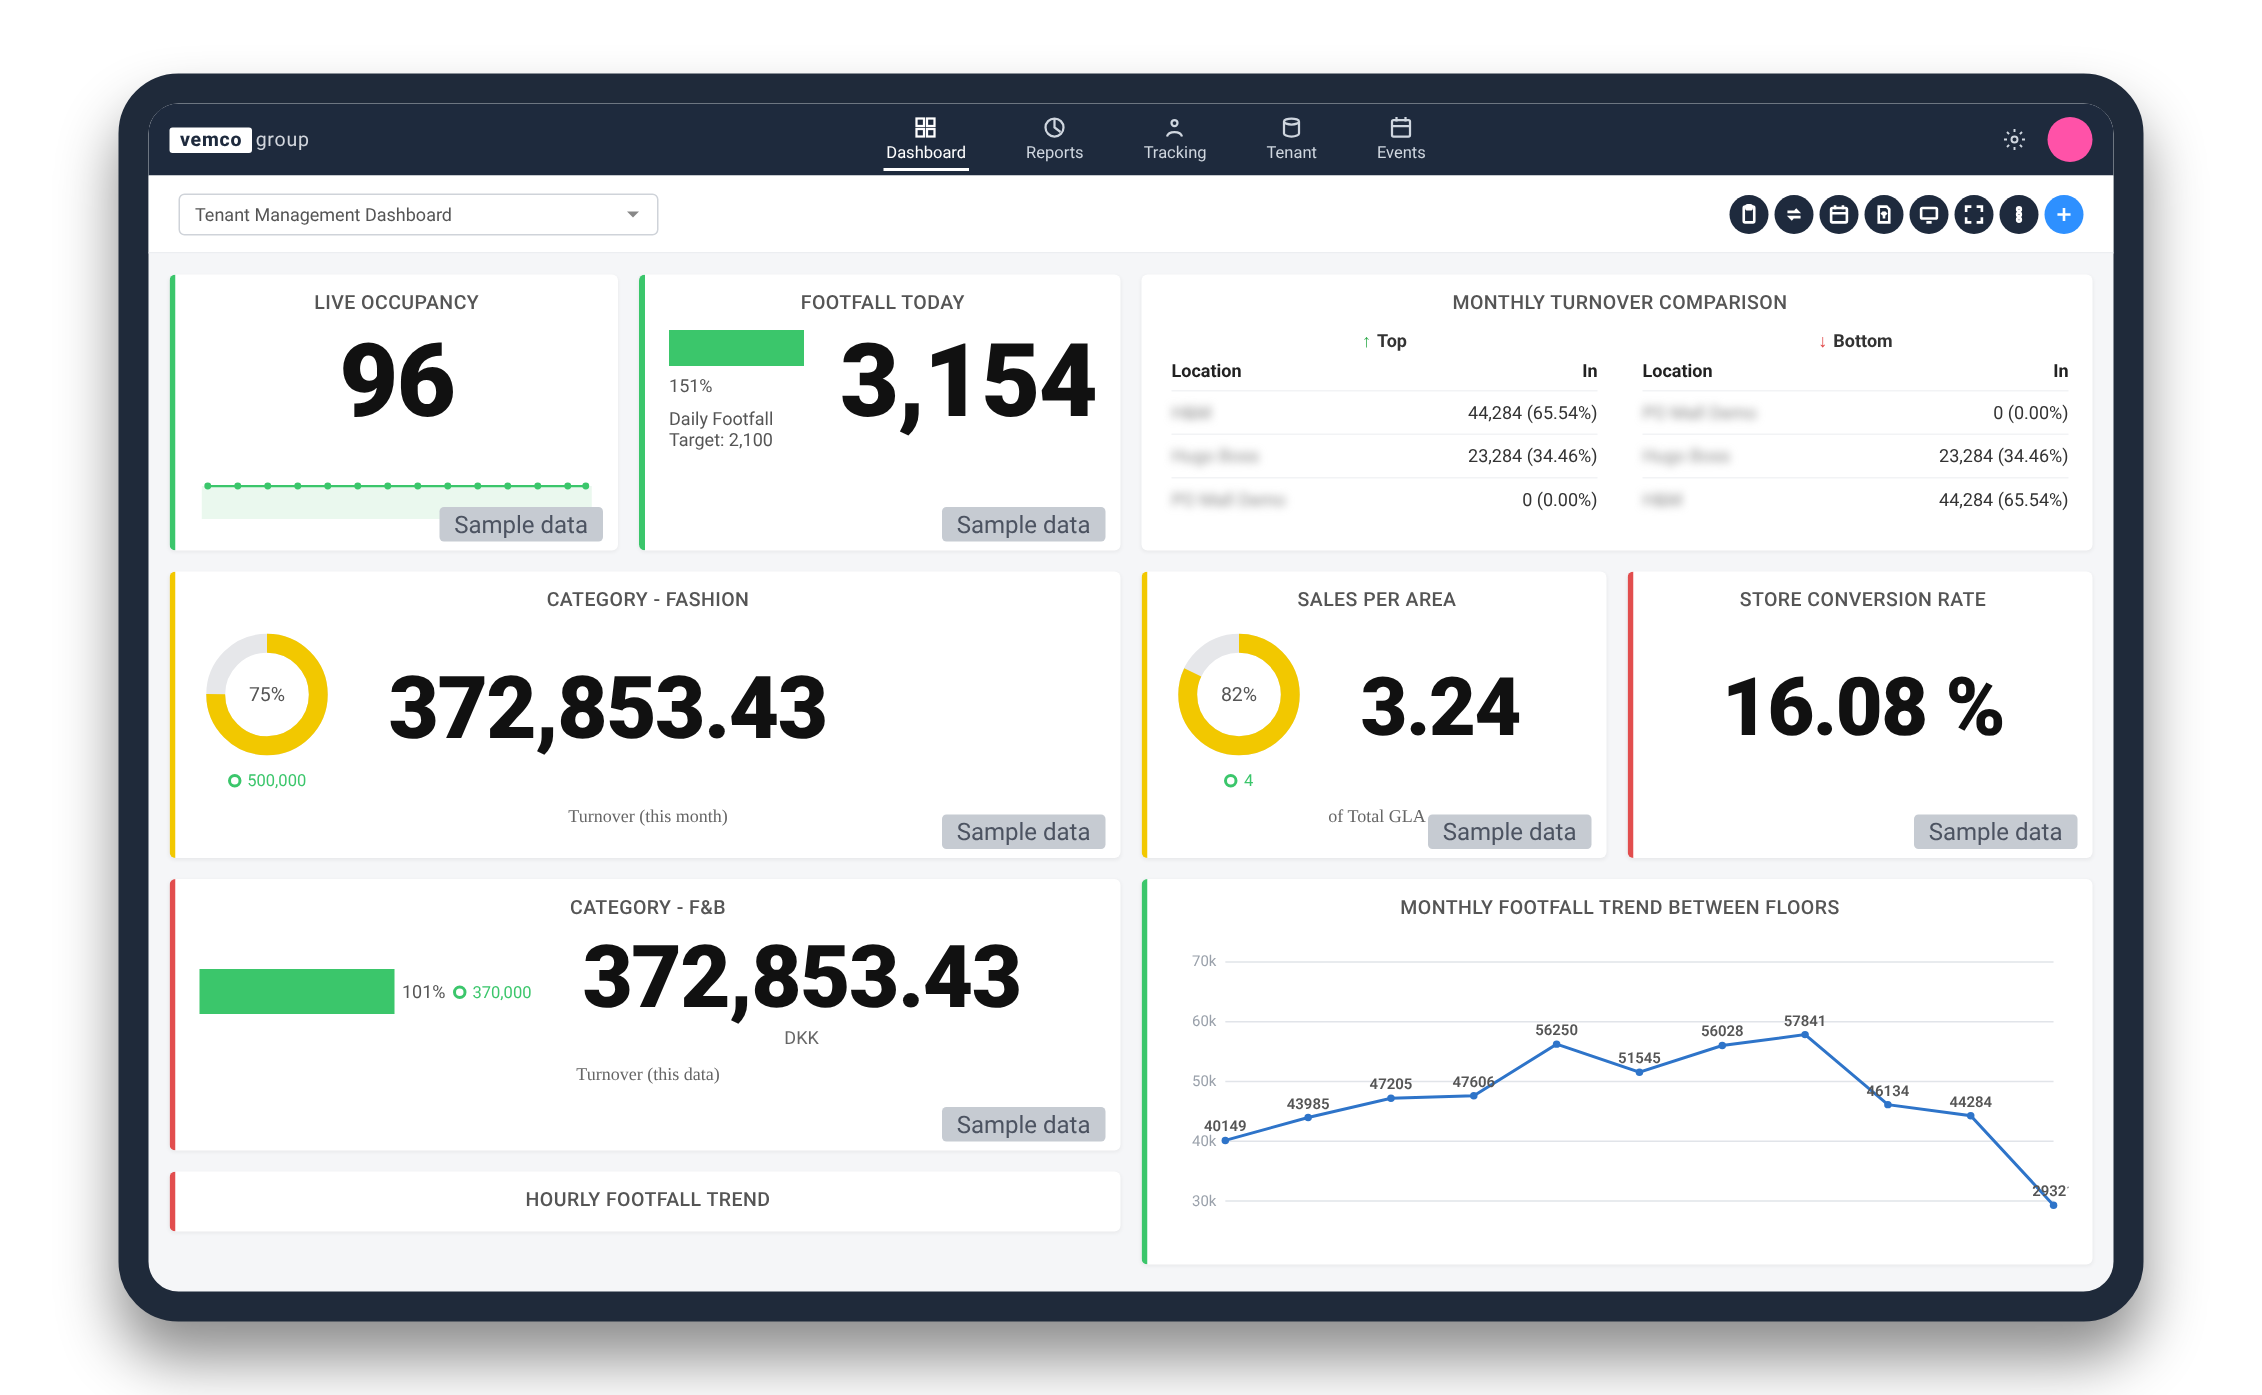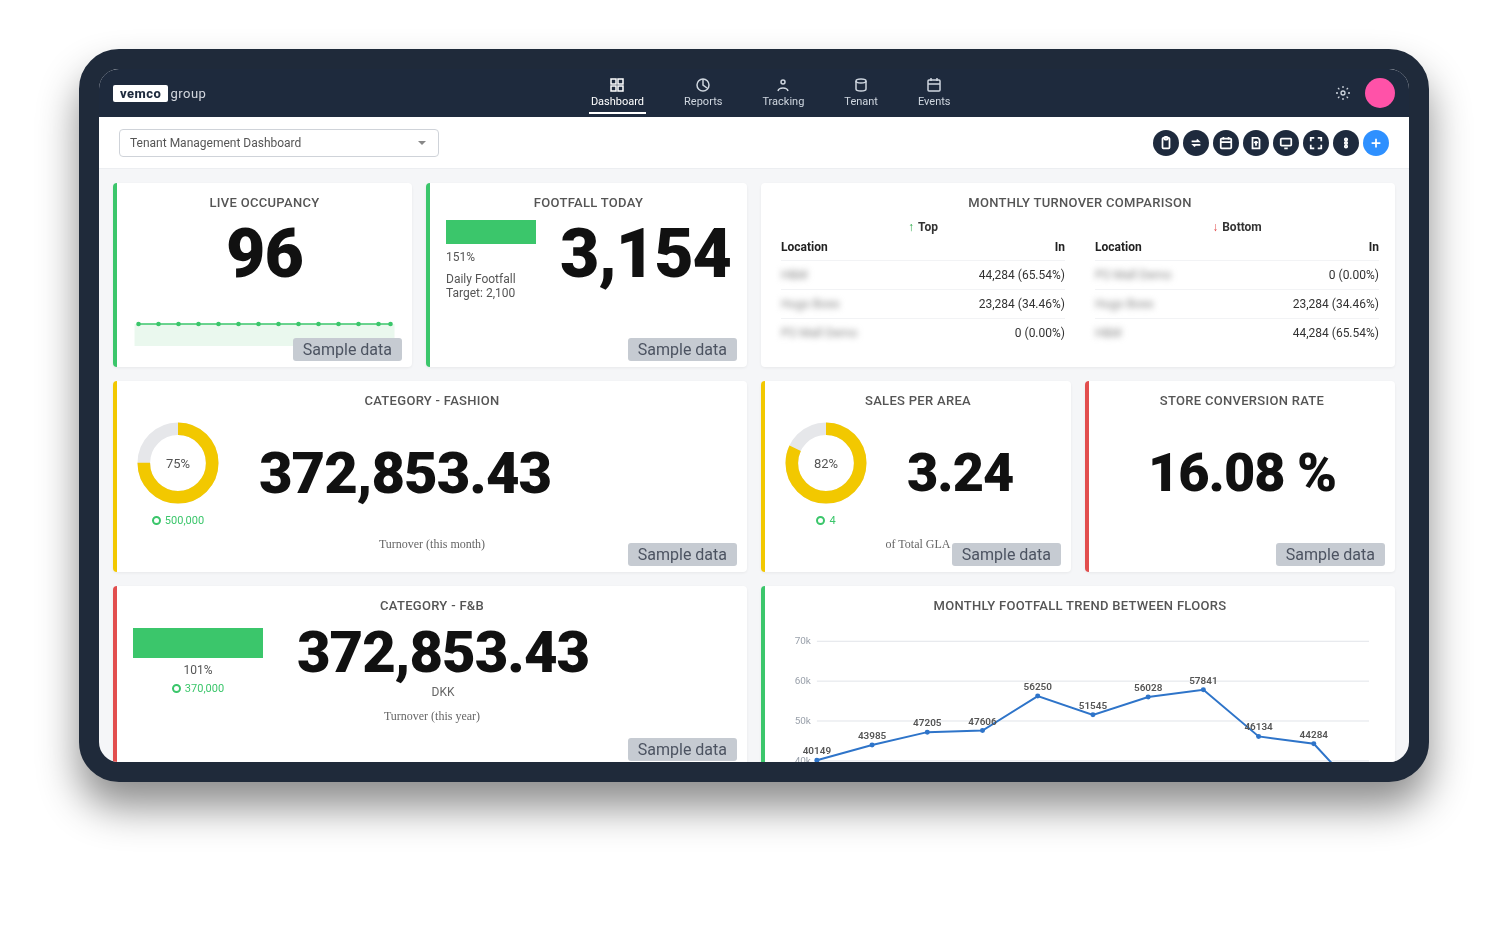--- a/index.html
+++ b/index.html
@@ -4,21 +4,21 @@
 <style>
   * { box-sizing: border-box; margin: 0; padding: 0; }
   html, body { height: 100%; }
   body {
     font-family: -apple-system, BlinkMacSystemFont, "Segoe UI", Roboto, Arial, sans-serif;
     background: #fff;
     color: #333;
   }
   
   .device {
-    width: 1350px; height: 733px;
+    width: 1350px; height: 832px;
     margin: 49px auto;
     border: 20px solid #1f2a3a;
     border-radius: 40px;
     overflow: hidden;
     box-shadow: 0 25px 40px rgba(0,0,0,.45);
     background: #f5f6f8;
     position: relative;
   }
   
   .topbar {
@@ -87,21 +87,21 @@
   .donut .pct { position:absolute; inset:0; display:flex; align-items:center; justify-content:center; font-size:13px; color:#555; }
   .below-donut { font-size:11px; color:#3bc66b; display:flex; align-items:center; gap:4px; justify-content:center; }
   .below-donut .ring { width:9px; height:9px; border:2px solid #3bc66b; border-radius:50%; }
   .caption { font-size:12px; color:#666; text-align:center; margin-top:10px;font-family:Liberation Serif, serif; }
 
   
   .row2b { display:grid; grid-template-columns:1fr 1fr; gap:14px; }
 
   
   .bar-body { display:flex; gap:34px; align-items:center; }
-  .bar-body .barcol { display:flex; flex-direction:column; align-items:center; gap:5px; font-size:12px; color:#555; }
+  .bar-body .barcol { display:flex; align-items:center; gap:5px; font-size:12px; color:#555; }
   .bar-body .barcol .bar { width:130px; height:30px; background:#3bc66b; }
 
   
   .chart-wrap { height:200px; }
   .chart-wrap svg { width:100%; height:100%; }
   .tick { font-size:10px; fill:#9aa1ab; }
   .ptlabel { font-size:10px; fill:#555; font-weight:600; }
   .axisline { stroke:#e1e4e9; stroke-width:1; }
   .trendline { stroke:#2e74c9; stroke-width:2; fill:none; }
   .trenddot { fill:#2e74c9; }
@@ -387,21 +387,21 @@
           <div class="below-donut">
               <span class="ring"></span>
               <span>370,000</span>
             </div>
         </div>
         <div style="text-align:center;">
           <div class="big" style="font-size:58px">372,853.43</div>
           <div class="sub" style="margin-top:4px">DKK</div>
         </div>
       </div>
-      <div class="caption">Turnover (this year)</div>
+      <div class="caption">Turnover (this data)</div>
       <span class="badge">Sample data</span>
     </div>
 
     <div class="card green" style="grid-row:span 2;">
       <h3>MONTHLY FOOTFALL TREND BETWEEN FLOORS</h3>
       <div class="chart-wrap">
         <svg id="trend-chart" viewBox="0 0 600 200">
             <line class="axisline" x1="36" x2="590" y1="178" y2="178"></line>
             <text class="tick" x="30" y="181" text-anchor="end">30k</text>
             <line class="axisline" x1="36" x2="590" y1="138" y2="138"></line>

